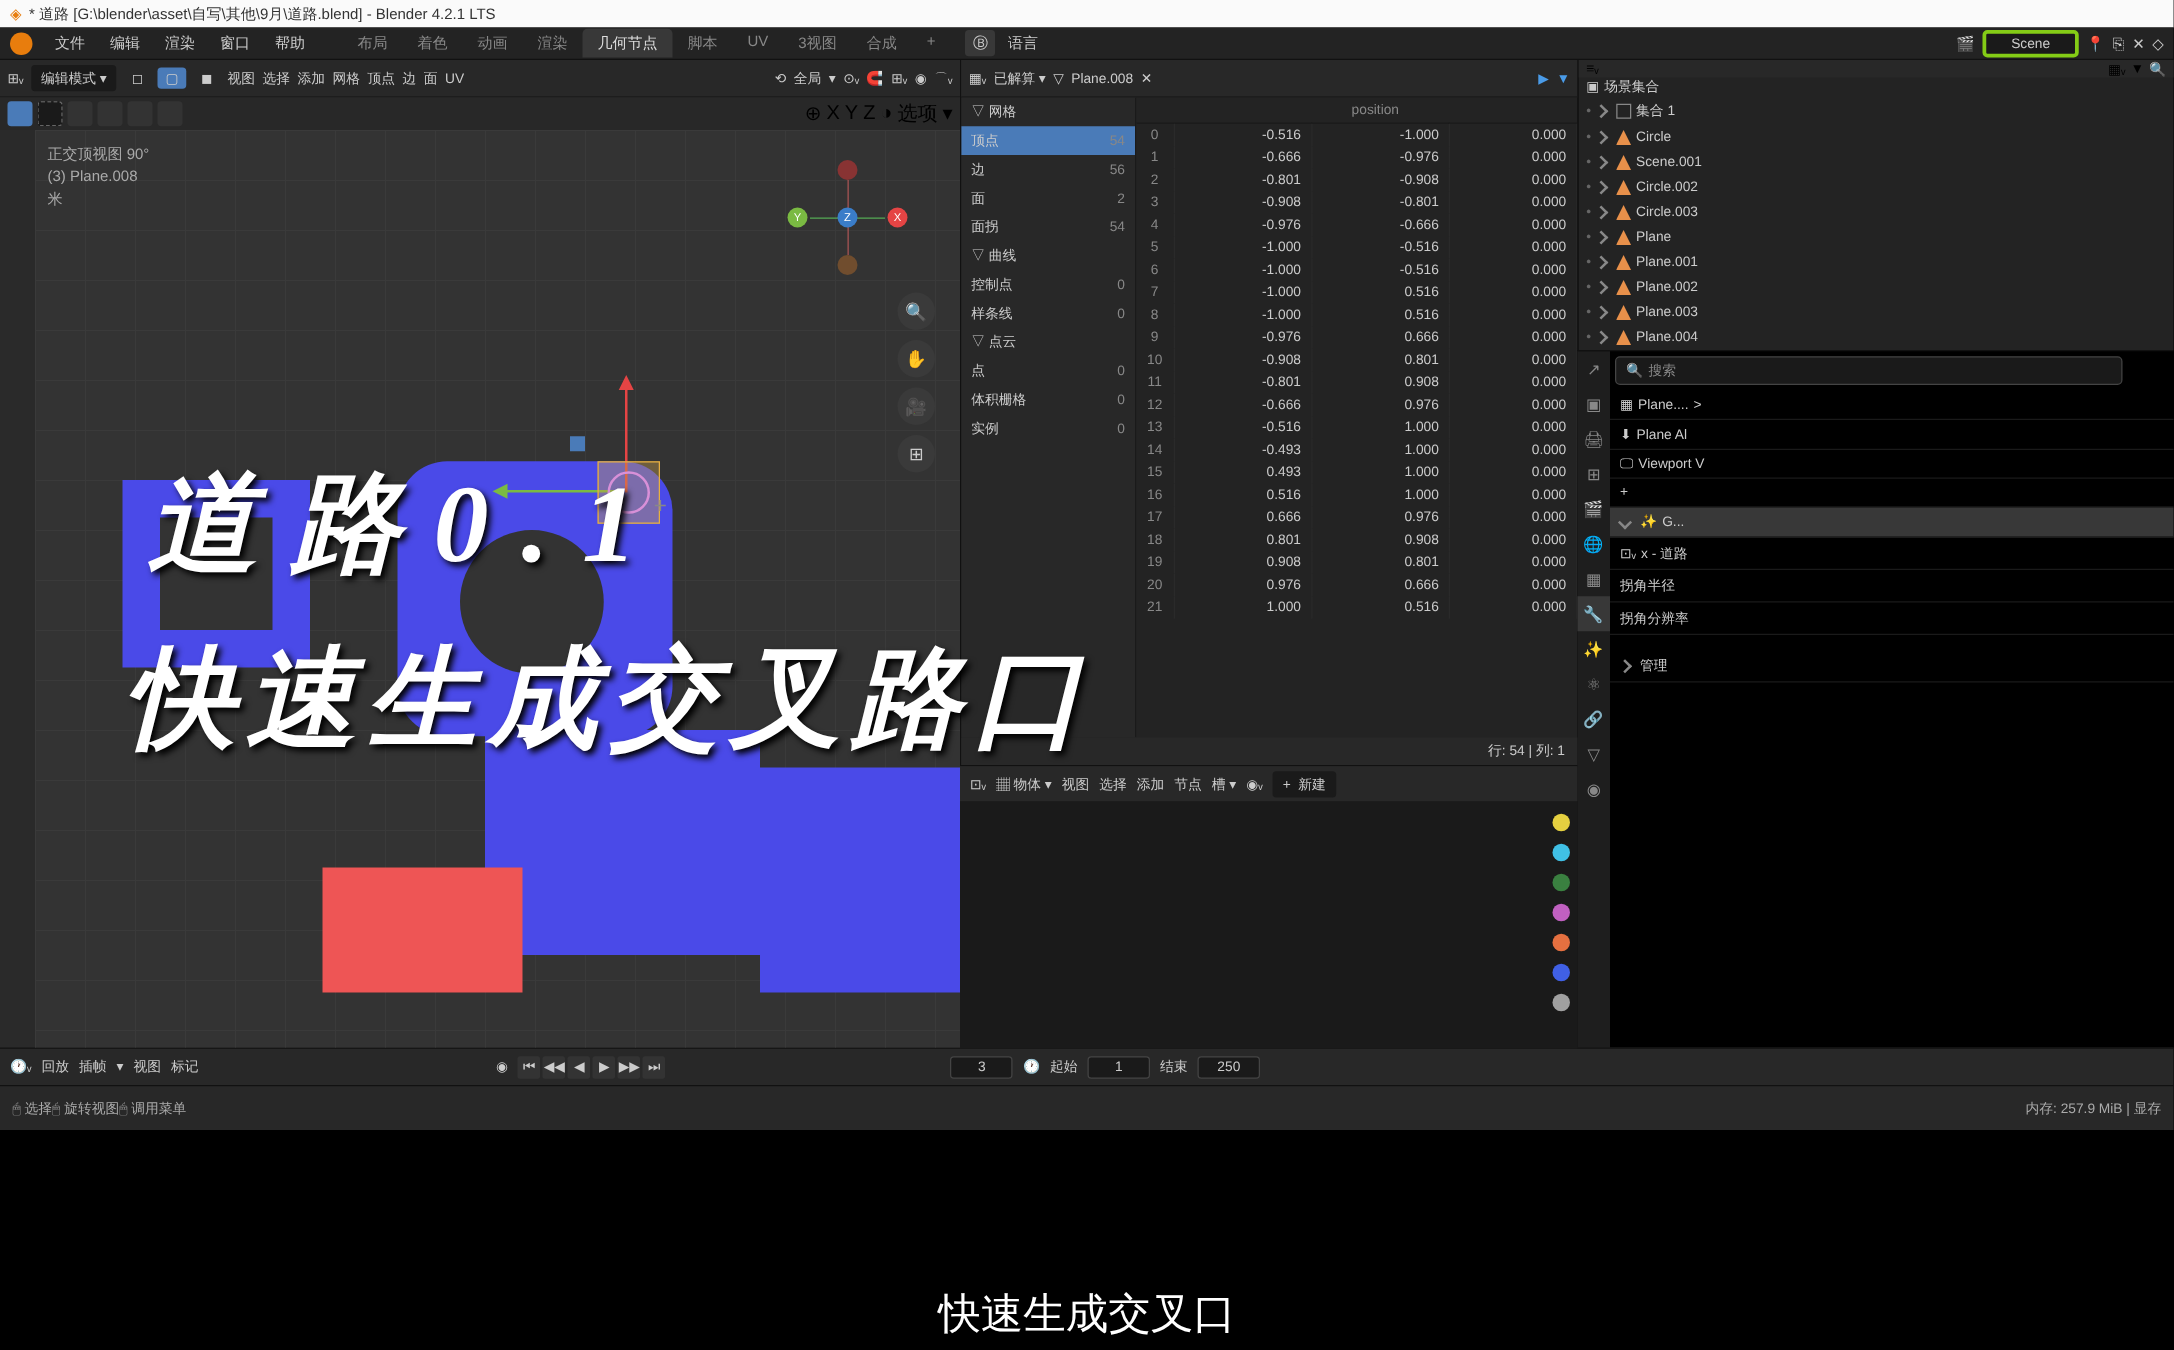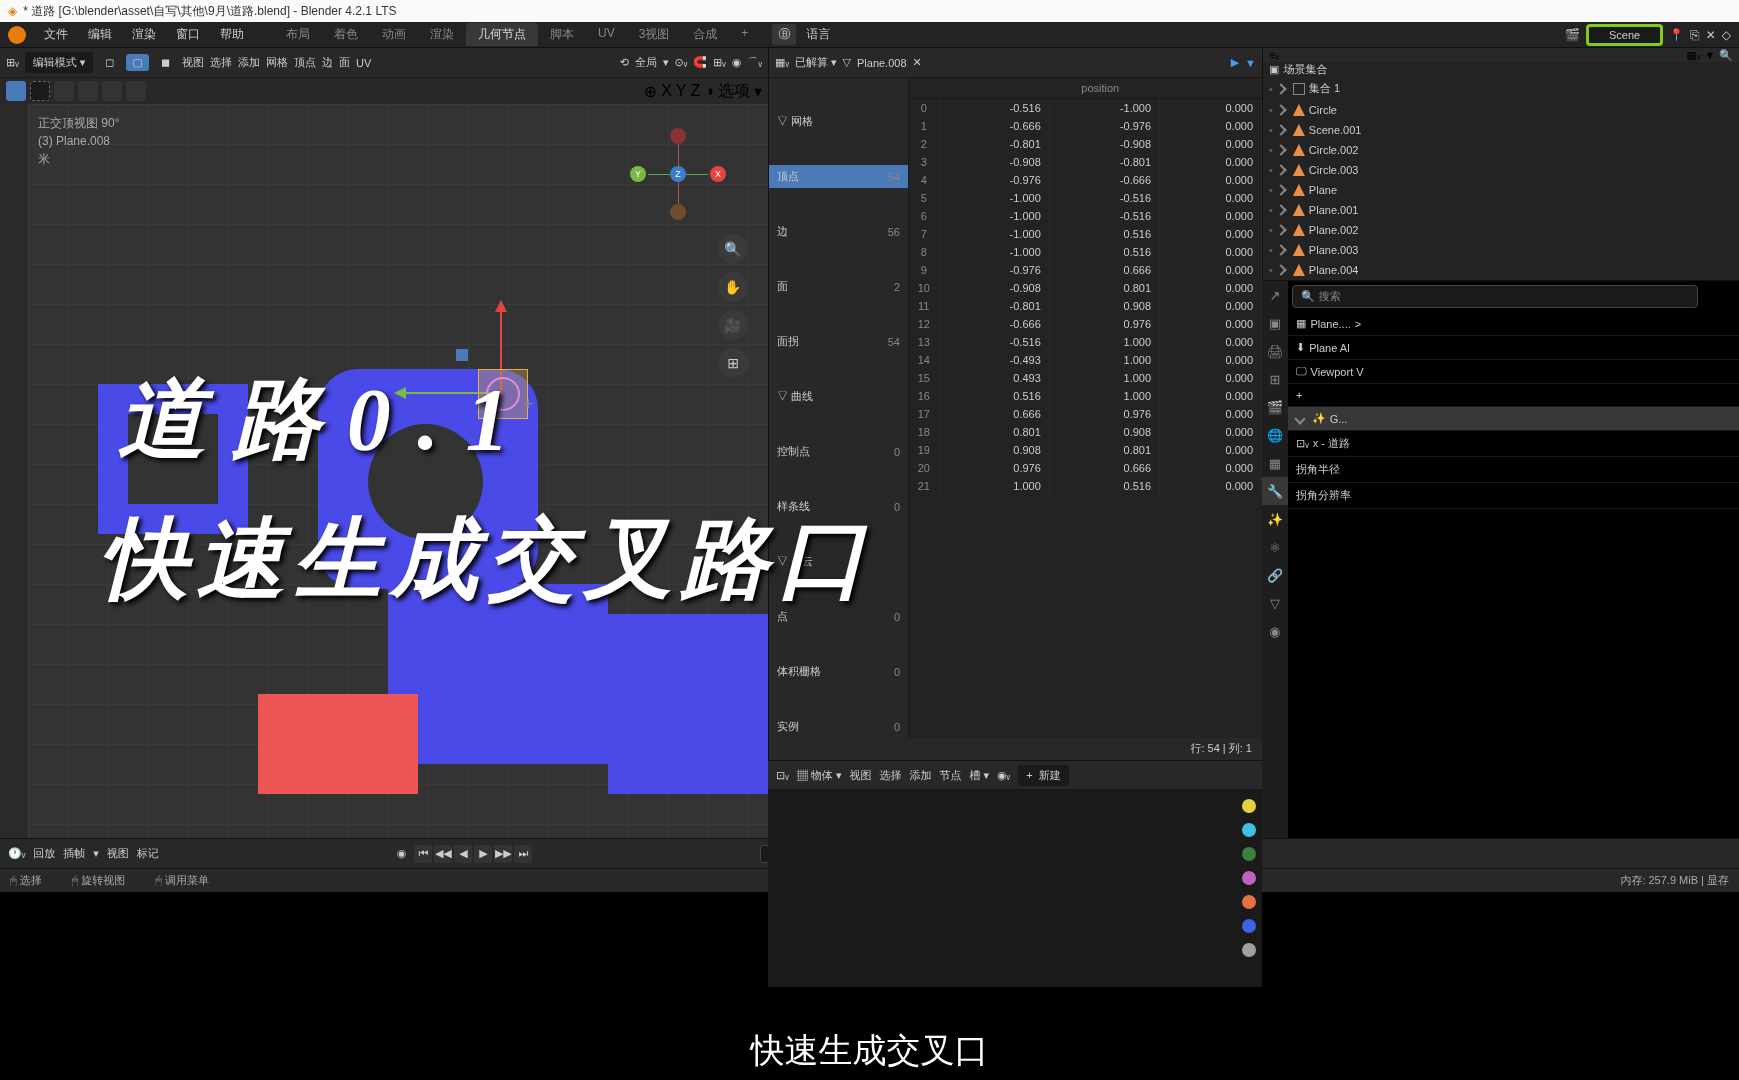--- a/index.html
+++ b/index.html
@@ -43,21 +43,21 @@
 .sel-box { position: absolute; left: 450px; top: 265px; width: 50px; height: 50px; border: 1px solid #e8b040; background: rgba(200,160,80,0.4); }
 .sel-circle { position: absolute; left: 458px; top: 273px; width: 34px; height: 34px; border: 2px solid #d890d8; border-radius: 50%; }
 .blue-cube { position: absolute; left: 428px; top: 245px; width: 12px; height: 12px; background: #4a7bb8; }
 .overlay-text { position: absolute; left: 100px; color: #fff; font-family: "SimSun", serif; font-weight: bold; font-style: italic; text-shadow: 3px 3px 5px #000; white-space: nowrap; }
 .overlay-1 { top: 360px; font-size: 88px; letter-spacing: 0.3em; margin-left: 18px; }
 .overlay-2 { top: 500px; font-size: 88px; letter-spacing: 0.1em; }
 .spreadsheet-col { width: 358px; background: #232323; display: flex; flex-direction: column; border-left: 1px solid #111; }
 .ss-header { background: #282828; height: 30px; display: flex; align-items: center; padding: 0 6px; gap: 6px; font-size: 11px; color: #ccc; border-bottom: 1px solid #1a1a1a; }
 .ss-body { flex: 1; display: flex; overflow: hidden; }
 .ss-tree { width: 140px; background: #282828; font-size: 11px; color: #ccc; border-right: 1px solid #1a1a1a; }
-.tree-item { padding: 4px 8px; display: flex; justify-content: space-between; align-items: center; margin-top: 32px; }
+.tree-item { padding: 4px 8px; display: flex; justify-content: space-between; align-items: center; }
 .tree-item.sel { background: #4a7bb8; }
 .tree-item .count { color: #888; }
 .ss-table { flex: 1; overflow: hidden; font-size: 11px; color: #ccc; }
 .ss-table table { width: 100%; border-collapse: collapse; }
 .ss-table th { color: #888; padding: 4px 8px; text-align: center; border-bottom: 1px solid #1a1a1a; font-weight: normal; }
 .ss-table td { padding: 3px 8px; text-align: right; border-right: 1px solid #2a2a2a; }
 .ss-table td:first-child { text-align: center; color: #888; width: 30px; }
 .ss-footer { background: #282828; height: 22px; font-size: 11px; color: #ccc; text-align: right; padding: 3px 10px; }
 .node-editor { height: 226px; background: #232323; border-top: 1px solid #111; }
 .ne-header { background: #282828; height: 28px; display: flex; align-items: center; padding: 0 8px; gap: 8px; font-size: 11px; color: #ccc; }
@@ -70,21 +70,21 @@
 .ol-item .tri { width: 12px; height: 12px; background: #e8904a; clip-path: polygon(50% 0, 100% 100%, 0 100%); }
 .props-tabs { width: 26px; background: #1e1e1e; display: flex; flex-direction: column; }
 .props-tab { width: 26px; height: 28px; display: flex; align-items: center; justify-content: center; cursor: pointer; font-size: 13px; color: #888; }
 .props-tab.active { background: #383838; color: #ddd; }
 .props-body { flex: 1; font-size: 11px; color: #ccc; padding: 0; }
 .props-row { padding: 5px 8px; border-bottom: 1px solid #1a1a1a; display: flex; align-items: center; gap: 4px; white-space: nowrap; overflow: hidden; }
 .timeline-row { background: #282828; height: 30px; display: flex; align-items: center; padding: 0 8px; gap: 8px; font-size: 11px; color: #ccc; border-top: 1px solid #111; }
 .timeline-row .play-btns { display: flex; gap: 2px; }
 .timeline-row .play-btn { width: 18px; height: 18px; background: #333; border-radius: 2px; display:flex;align-items:center;justify-content:center; cursor:pointer; }
 .timeline-row input { background: #1a1a1a; border: 1px solid #444; color: #ccc; width: 50px; text-align: center; padding: 2px; border-radius: 3px; font-size: 11px; }
-.statusbar { background: #282828; height: 24px; display: flex; align-items: center; padding: 0 10px; font-size: 11px; color: #aaa; gap: 30px; border-top: 1px solid #111; }
+.statusbar { background: #282828; height: 36px; display: flex; align-items: center; padding: 0 10px; font-size: 11px; color: #aaa; border-top: 1px solid #111; }
 .statusbar .right { margin-left: auto; text-align: center; }
 .subtitle { position: absolute; bottom: 6px; left: 0; right: 0; text-align: center; color: #fff; font-size: 34px; font-family: "Microsoft YaHei"; text-shadow: 0 0 4px #000; }
 .chev { display: inline-block; width: 8px; height: 8px; border-right: 2px solid #888; border-bottom: 2px solid #888; transform: rotate(-45deg); margin-right: 4px; }
 .chev.down { transform: rotate(45deg); }
 .search-box { background: #1a1a1a; border: 1px solid #444; padding: 3px 8px; border-radius: 4px; font-size: 11px; color: #888; display: flex; align-items: center; gap: 4px; width: 75px; }
 </style>
 </head>
 <body>
 
 <div class="titlebar">
@@ -539,20 +539,24 @@
         </div>
         <div class="props-row">⬇ <span>Plane Al</span></div>
         <div class="props-row">🖵 <span>Viewport V</span></div>
         <div class="props-row">+</div>
         <div class="props-row" style="background:#383838">
           <span class="chev down"></span>✨ <span>G...</span>
         </div>
         <div class="props-row">⊡ᵥ <span>x - 道路</span></div>
         <div class="props-row">拐角半径</div>
         <div class="props-row">拐角分辨率</div>
+        <div class="props-row" style="margin-top:12px">
+          <span class="chev"></span>
+            <span>管理</span>
+        </div>
       </div>
     </div>
   </div>
 </div>
 
 <div class="overlay-text overlay-1">道路0.1</div>
 <div class="overlay-text overlay-2">快速生成交叉路口</div>
 
 <div class="timeline-row">
   <span>🕐ᵥ</span>

